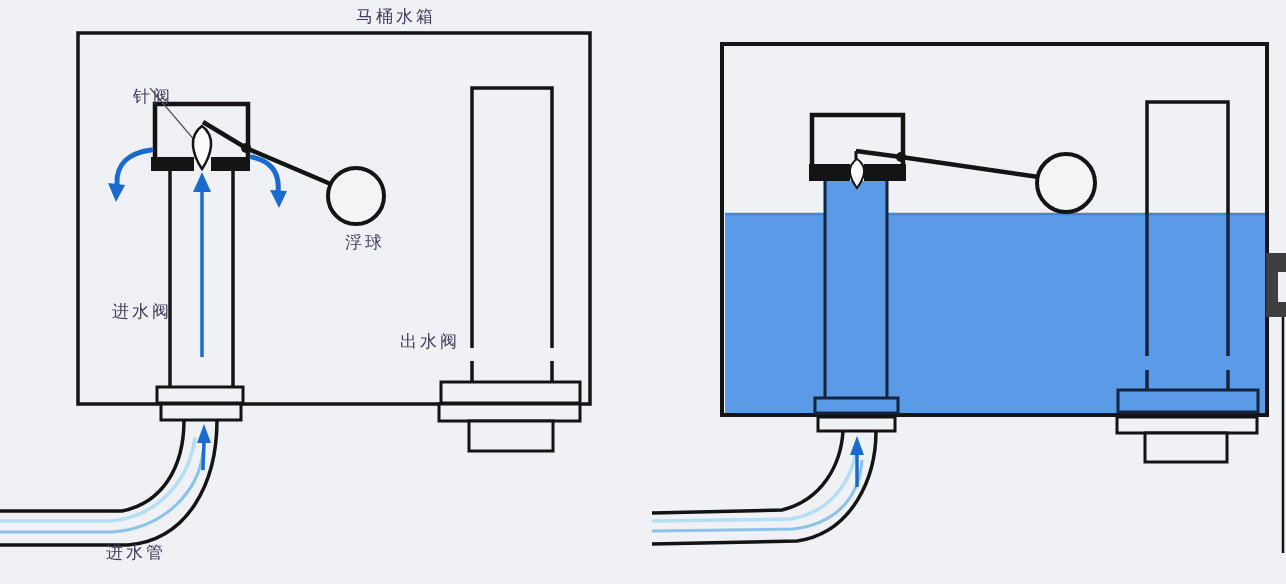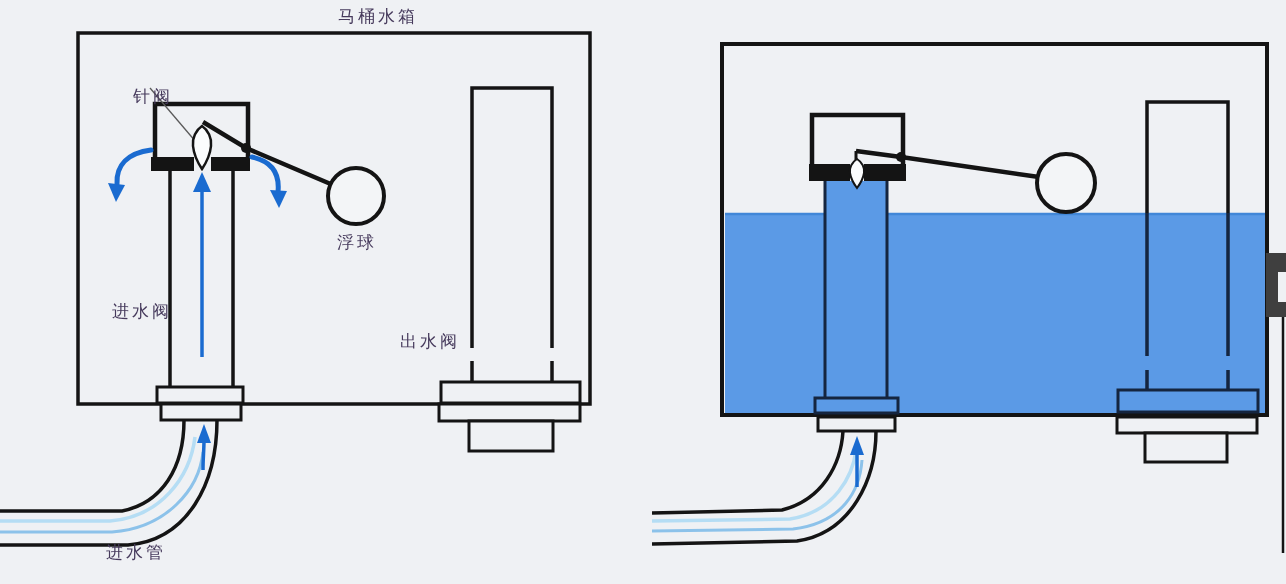--- a/index.html
+++ b/index.html
@@ -113,19 +113,19 @@
       <circle cx="901" cy="157" r="5" fill="var(--line)"></circle>
 
       <circle cx="1066" cy="183" r="29" fill="#f3f5f7" stroke="var(--line)" stroke-width="4"></circle>
 
       <rect x="1266" y="253" width="20" height="64" fill="var(--handle-dark)"></rect>
       <rect x="1278" y="272" width="8" height="30" fill="var(--background)"></rect>
       <line x1="1283" y1="317" x2="1283" y2="553" stroke="var(--line)" stroke-width="2.5"></line>
     </g>
   </svg>
 
-  <div class="lbl" style="left:334px;top:7px;width:88px;">马桶水箱</div>
+  <div class="lbl" style="left:352px;top:7px;width:88px;">马桶水箱</div>
   <div class="lbl" style="left:126px;top:63px;width:54px;margin-top:24px;">针阀</div>
-  <div class="lbl" style="left:328px;top:233px;width:58px;">浮球</div>
+  <div class="lbl" style="left:336px;top:233px;width:58px;">浮球</div>
   <div class="lbl" style="left:108px;top:302px;width:68px;">进水阀</div>
   <div class="lbl" style="left:396px;top:332px;width:68px;">出水阀</div>
   <div class="lbl" style="left:102px;top:543px;width:68px;">进水管</div>
 </div>
 
 </body></html>

